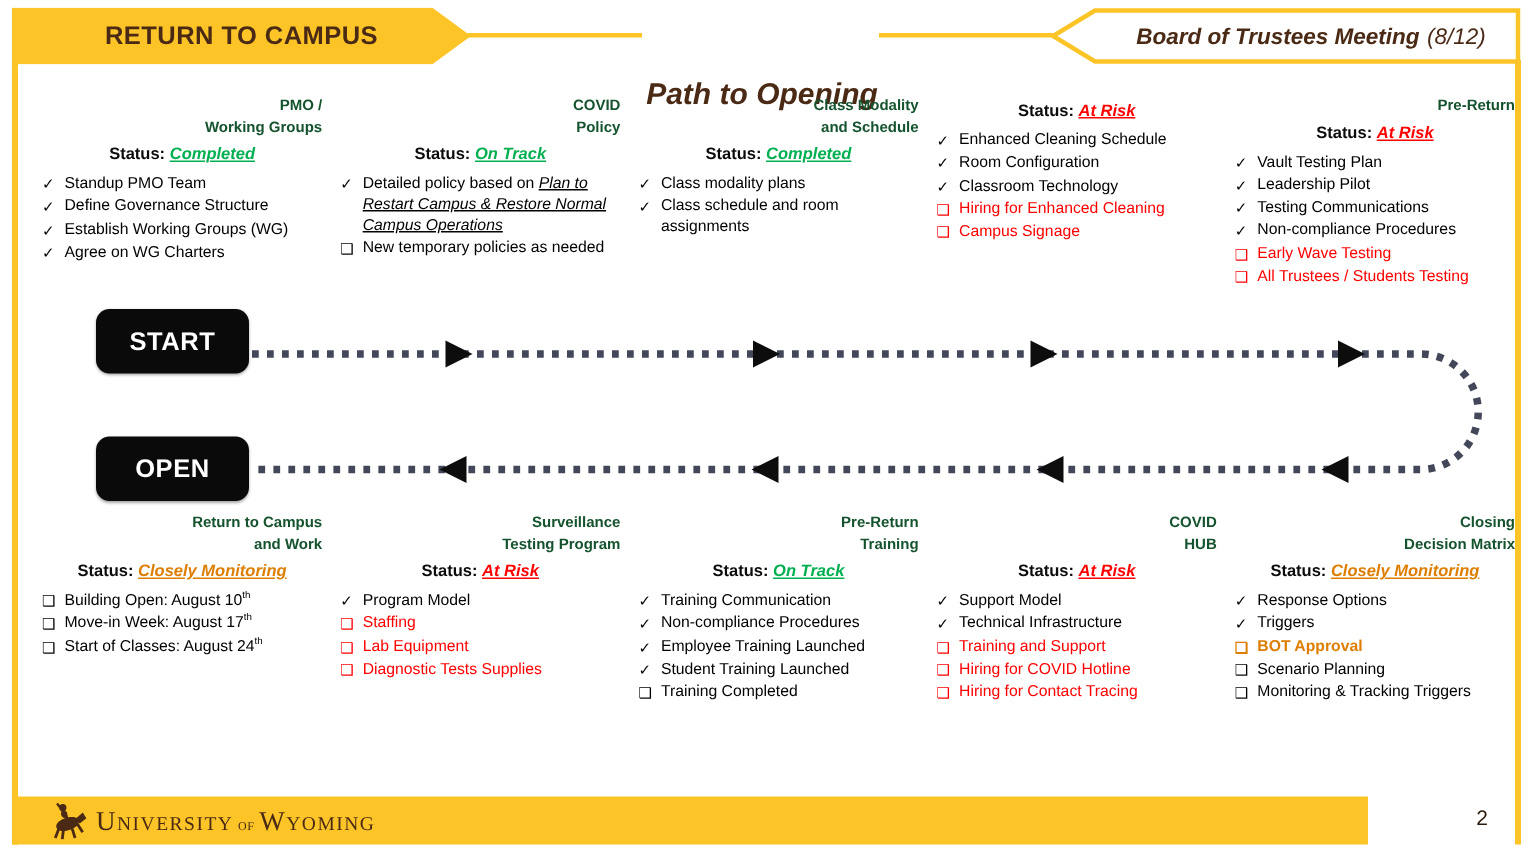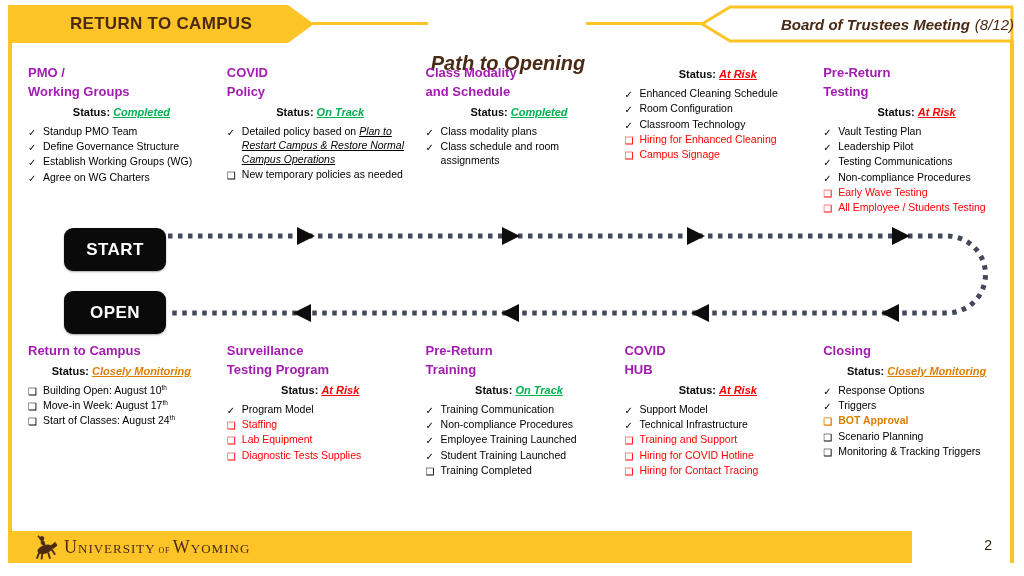--- a/index.html
+++ b/index.html
@@ -22,21 +22,21 @@
   .hline.l1{left:312px; width:116px;}
   .hline.l2{left:586px; width:116px;}
   .slide-title{
     position:absolute; left:430px; top:9px; width:156px; text-align:center;
     font-weight:bold; font-style:italic; font-size:20px; color:var(--brown);margin-top:43px;
   }
   .bot-shape{position:absolute; left:700px; top:5px; width:314px; height:38px;}
   .bot-shape svg{position:absolute; inset:0;}
   .bot-label{
     position:absolute; inset:0; padding-left:34px;
-    display:flex; align-items:center; justify-content:flex-end;
+    display:flex; align-items:center; justify-content:center;
     font-size:15px; color:var(--brown); font-style:italic; white-space:nowrap;
   }
   .bot-label .b{font-weight:bold; margin-right:5px;}
 
   
   .edge{position:absolute; background:var(--gold);}
   .edge.left{left:8px; top:40px; width:4px; height:523px;}
   .edge.right{left:1010px; top:40px; width:4px; height:523px;}
   .footer-band{
     position:absolute; left:8px; top:531px; width:904px; height:32px; background:var(--gold);
@@ -50,21 +50,21 @@
   .page-num{position:absolute; right:32px; top:537px; font-size:14px; color:#2b1a0a;}
 
   
   .row{
     position:absolute; left:28px; width:982px;
     display:grid; grid-template-columns:repeat(5,1fr); column-gap:12px;
   }
   .row.top{top:64px;}
   .row.bottom{top:342px;}
   .col-title{
-    text-align:left; font-weight:bold; font-size:13px; line-height:1.45; color:#a21caf;
+    text-align:right; font-weight:bold; font-size:10px; line-height:1.45; color:#14532d;
   }
   .col-status{text-align:center; font-size:11px; margin-top:4px; margin-bottom:7px; font-weight:bold;}
   .status-value{font-style:italic; text-decoration:underline;}
   .status-value.g{color:var(--green);}
   .status-value.r{color:var(--red);}
   .status-value.o{color:var(--orange);}
   .items{font-size:10.5px; line-height:1.33; text-align:left;}
   .item{display:flex; margin-bottom:1px;}
   .item .marker{flex:0 0 15px; font-size:10px; padding-top:1px;}
   .item .itext{flex:1;}
@@ -74,21 +74,21 @@
   .emu{font-style:italic; text-decoration:underline;}
   sup{font-size:.62em; vertical-align:super; line-height:0;}
 
   
   .node{
     position:absolute; left:64px; width:102px; height:43px; background:#0a0a0a;
     border-radius:9px; display:flex; align-items:center; justify-content:center;
     color:#fff; font-weight:bold; font-size:17px; letter-spacing:.4px;
     box-shadow:0 1px 2px rgba(0,0,0,.35);
   }
-  .node.start{top:228px;}
+  .node.start{top:206px;}
   .node.open{top:291px;}
   .path-svg{position:absolute; left:0; top:0; width:1024px; height:576px; pointer-events:none;}
 </style>
 </head>
 <body>
 
 <div class="banner">
   <span>RETURN TO CAMPUS</span>
 </div>
 <div class="hline l1"></div>
@@ -189,21 +189,20 @@
         </div>
         <div class="item r">
           <span class="marker">❑</span>
           <span class="itext">Campus Signage</span>
         </div>
       </div>
     </div>
     <div class="col">
       <div class="col-title">
         <div>Pre-Return</div>
-        <div>Testing</div>
       </div>
       <div class="col-status"><span class="status-label">Status: </span><span class="status-value r">At Risk</span></div>
       <div class="items">
         <div class="item k">
           <span class="marker">✓</span>
           <span class="itext">Vault Testing Plan</span>
         </div>
         <div class="item k">
           <span class="marker">✓</span>
           <span class="itext">Leadership Pilot</span>
@@ -215,29 +214,30 @@
         <div class="item k">
           <span class="marker">✓</span>
           <span class="itext">Non-compliance Procedures</span>
         </div>
         <div class="item r">
           <span class="marker">❑</span>
           <span class="itext">Early Wave Testing</span>
         </div>
         <div class="item r">
           <span class="marker">❑</span>
-          <span class="itext">All Employee / Students Testing</span>
+          <span class="itext">All Trustees / Students Testing</span>
         </div>
       </div>
     </div>
   </div>
 <div class="row bottom" id="bottom-row">
     <div class="col">
       <div class="col-title">
         <div>Return to Campus</div>
+        <div>and Work</div>
       </div>
       <div class="col-status"><span class="status-label">Status: </span><span class="status-value o">Closely Monitoring</span></div>
       <div class="items">
         <div class="item k">
           <span class="marker">❑</span>
           <span class="itext">Building Open: August 10<sup>th</sup></span>
         </div>
         <div class="item k">
           <span class="marker">❑</span>
           <span class="itext">Move-in Week: August 17<sup>th</sup></span>
@@ -327,20 +327,21 @@
         </div>
         <div class="item r">
           <span class="marker">❑</span>
           <span class="itext">Hiring for Contact Tracing</span>
         </div>
       </div>
     </div>
     <div class="col">
       <div class="col-title">
         <div>Closing</div>
+        <div>Decision Matrix</div>
       </div>
       <div class="col-status"><span class="status-label">Status: </span><span class="status-value o">Closely Monitoring</span></div>
       <div class="items">
         <div class="item k">
           <span class="marker">✓</span>
           <span class="itext">Response Options</span>
         </div>
         <div class="item k">
           <span class="marker">✓</span>
           <span class="itext">Triggers</span>

